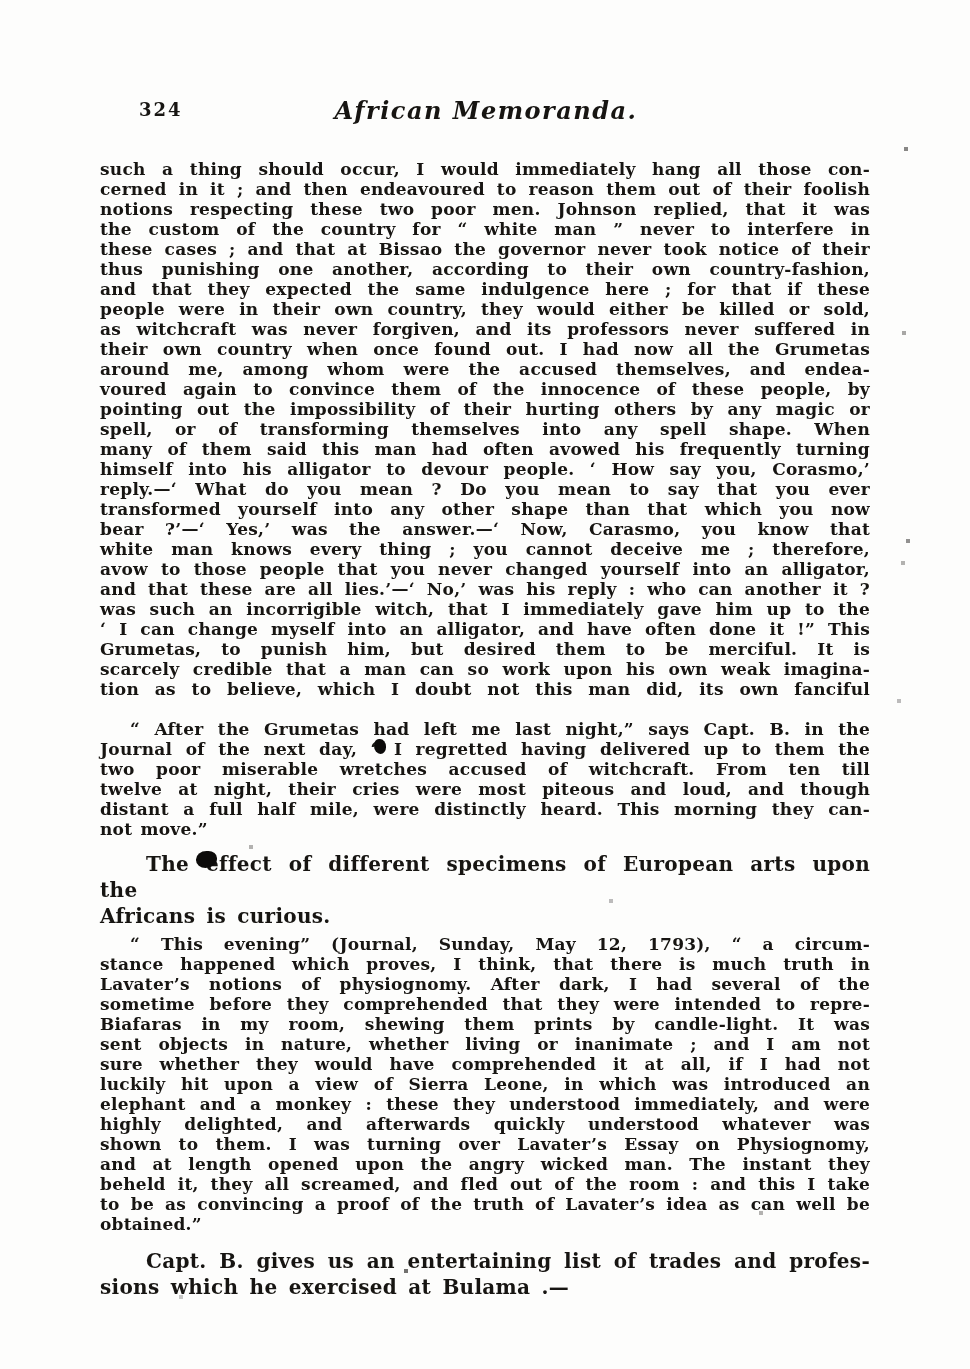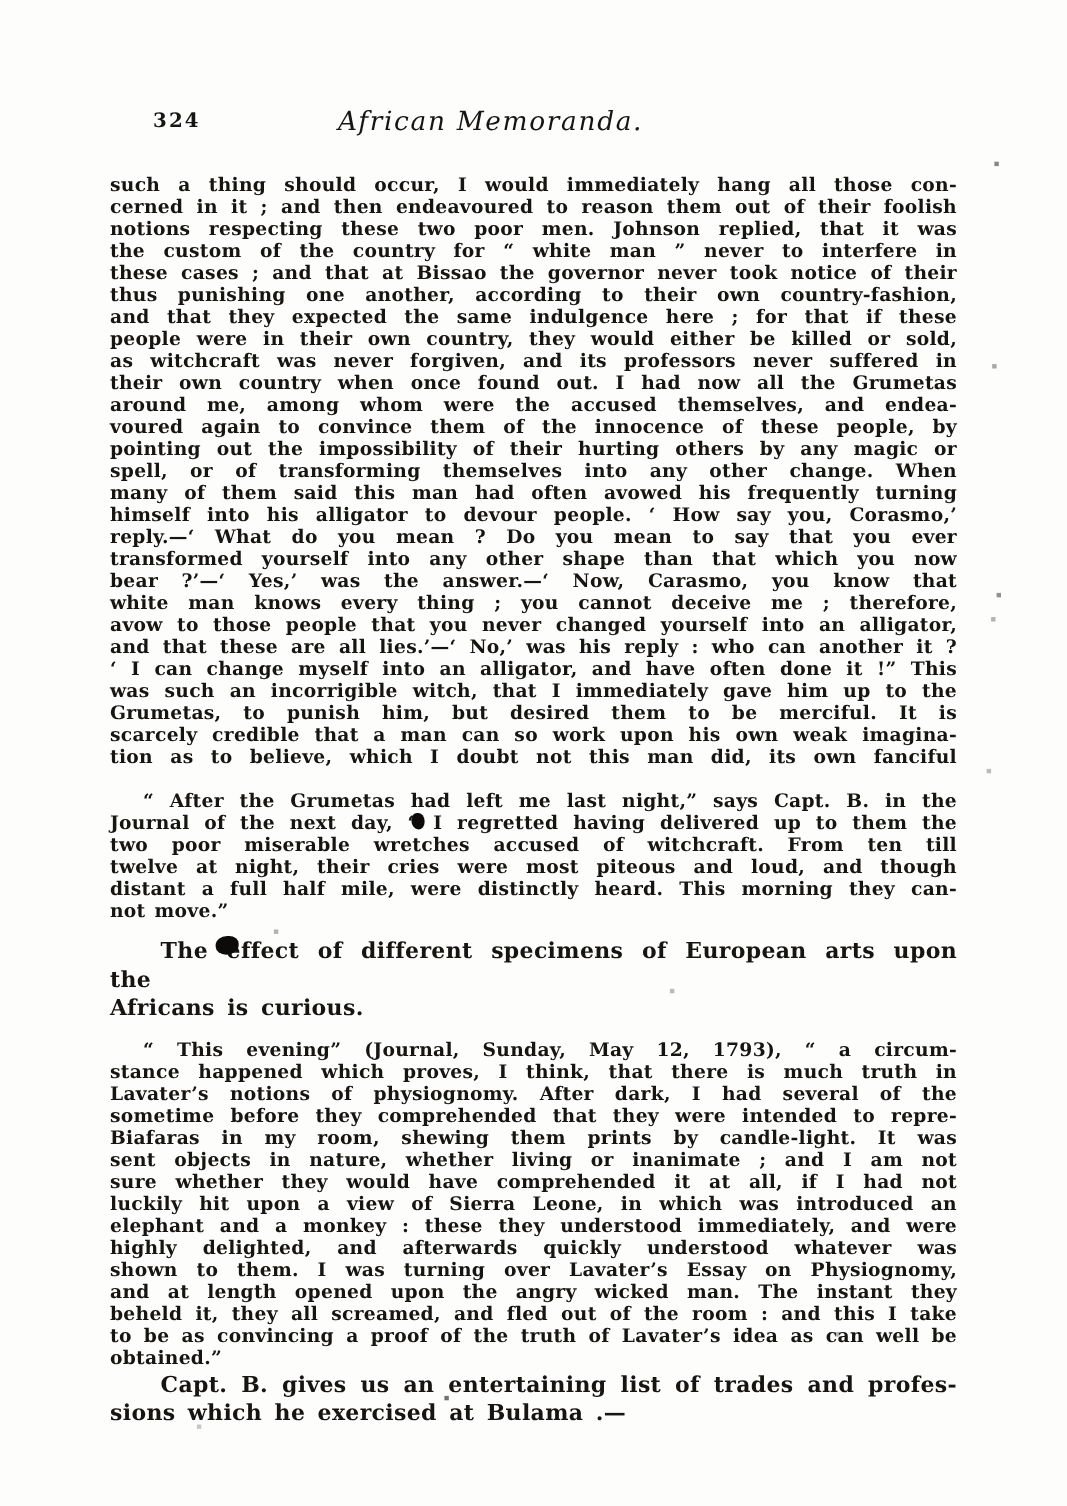--- a/index.html
+++ b/index.html
@@ -32,23 +32,24 @@
     font-size:18px;
     font-weight:700;
     letter-spacing:2px;
   }
   .running-title{
     position:absolute;
     left:0;
     width:892px;
     text-align:center;
     font-style:italic;
-    font-weight:400;
+    font-weight:700;
     font-size:24px;
     letter-spacing:1.5px;
+    padding-left:40px;
   }
   
   .text-column{
     position:absolute;
     top:139px;
     left:100px;
     width:770px;
   }
   .para{color:var(--ink);margin-top:20px;}
   .para .line{
@@ -64,22 +65,22 @@
   .para.indent .line.first{text-indent:30px;}
   .para.review .line{
     font-size:20px;
     line-height:26px;
     word-spacing:4px;
     letter-spacing:.3px;
   }
   .para.review.indent .line.first{text-indent:46px;}
   
   .para:nth-child(3){margin-top:12px;}
-  .para:nth-child(4){margin-top:16px;}
-  .para:nth-child(5){margin-top:0;}
+  .para:nth-child(4){margin-top:5px;}
+  .para:nth-child(5){margin-top:14px;}
   
   .ink-blot{
     position:absolute;
     background:#0c0b0a;
     border-radius:55% 45% 60% 50%;
   }
   .blot-effect{left:196px;top:851px;width:21px;height:17px;}
   .blot-regretted{left:374px;top:739px;width:12px;height:15px;border-radius:45% 55% 50% 60%;}
   .specks{
     position:absolute;
@@ -116,31 +117,31 @@
         <div class="line">the custom of the country for “ white man ” never to interfere in</div>
         <div class="line">these cases ; and that at Bissao the governor never took notice of their</div>
         <div class="line">thus punishing one another, according to their own country-fashion,</div>
         <div class="line">and that they expected the same indulgence here ; for that if these</div>
         <div class="line">people were in their own country, they would either be killed or sold,</div>
         <div class="line">as witchcraft was never forgiven, and its professors never suffered in</div>
         <div class="line">their own country when once found out.  I had now all the Grumetas</div>
         <div class="line">around me, among whom were the accused themselves, and endea-</div>
         <div class="line">voured again to convince them of the innocence of these people, by</div>
         <div class="line">pointing out the impossibility of their hurting others by any magic or</div>
-        <div class="line">spell, or of transforming themselves into any other change.  When</div>
+        <div class="line">spell, or of transforming themselves into any spell shape.  When</div>
         <div class="line">many of them said this man had often avowed his frequently turning</div>
         <div class="line">himself into his alligator to devour people.  ‘ How say you, Corasmo,’</div>
         <div class="line">reply.—‘ What do you mean ?  Do you mean to say that you ever</div>
         <div class="line">transformed yourself into any other shape than that which you now</div>
         <div class="line">bear ?’—‘ Yes,’ was the answer.—‘ Now, Carasmo, you know that</div>
         <div class="line">white man knows every thing ; you cannot deceive me ; therefore,</div>
         <div class="line">avow to those people that you never changed yourself into an alligator,</div>
         <div class="line">and that these are all lies.’—‘ No,’ was his reply : who can another it ?</div>
+        <div class="line">was such an incorrigible witch, that I immediately gave him up to the</div>
         <div class="line">‘ I can change myself into an alligator, and have often done it !” This</div>
-        <div class="line">was such an incorrigible witch, that I immediately gave him up to the</div>
         <div class="line">Grumetas, to punish him, but desired them to be merciful.  It is</div>
         <div class="line">scarcely credible that a man can so work upon his own weak imagina-</div>
         <div class="line">tion as to believe, which I doubt not this man did, its own fanciful</div>
       </div>
       <div class="para quote indent">
         <div class="line first">“ After the Grumetas had left me last night,” says Capt. B. in the</div>
         <div class="line">Journal of the next day, “ I regretted having delivered up to them the</div>
         <div class="line">two poor miserable wretches accused of witchcraft.  From ten till</div>
         <div class="line">twelve at night, their cries were most piteous and loud, and though</div>
         <div class="line">distant a full half mile, were distinctly heard.  This morning they can-</div>

